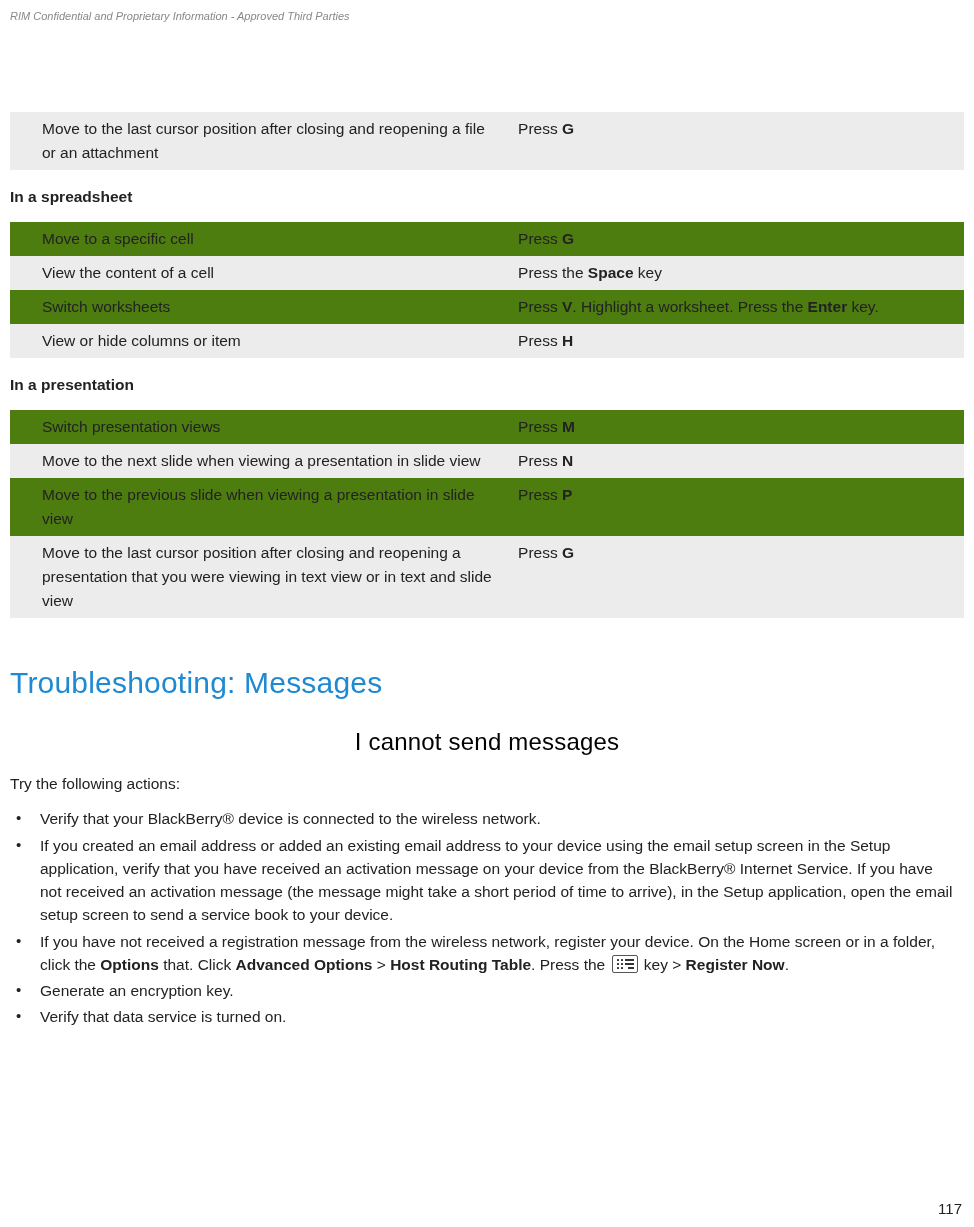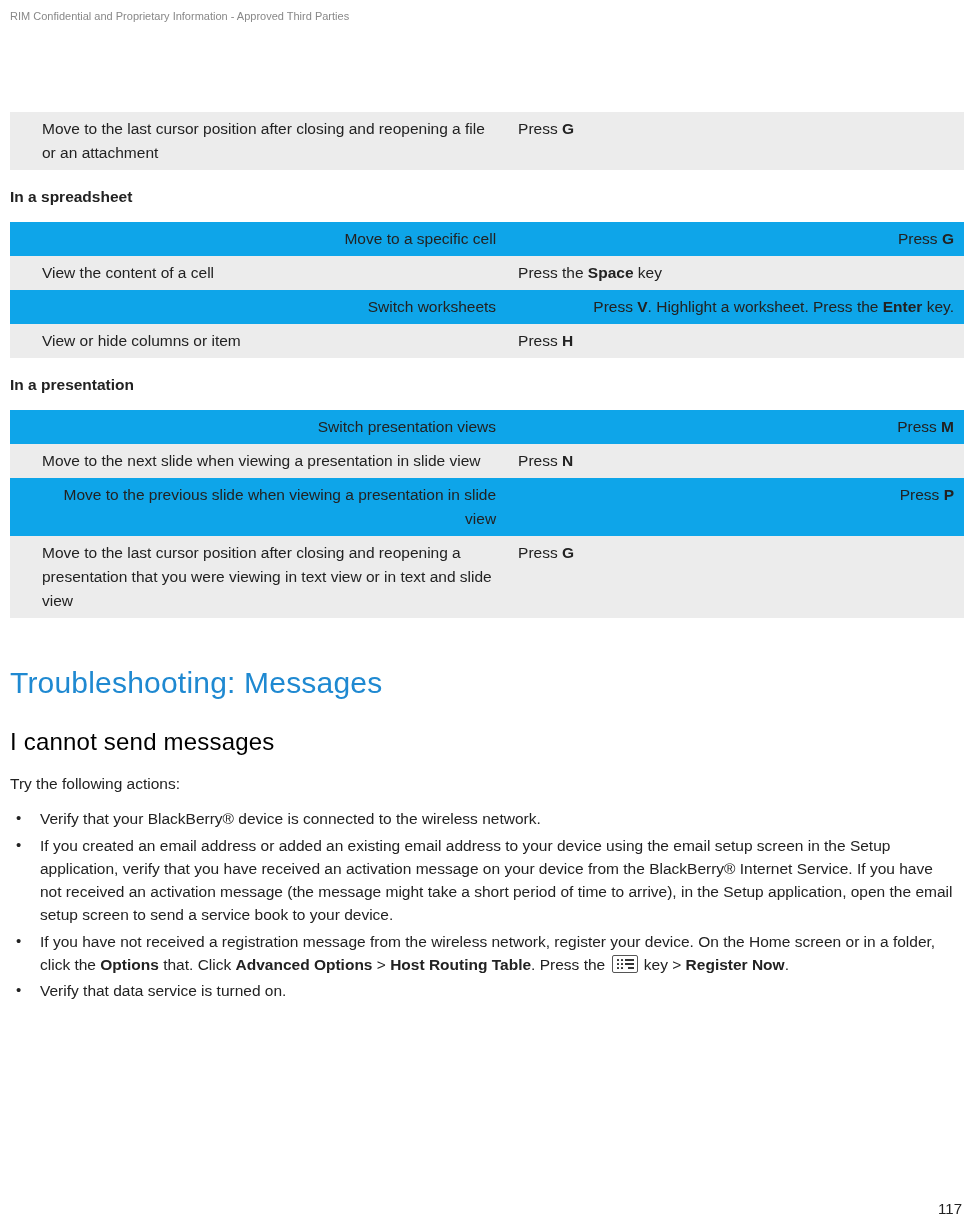--- a/index.html
+++ b/index.html
@@ -8,55 +8,57 @@
     font-family: "Segoe UI", "Helvetica Neue", Arial, sans-serif;
     color: #222;
     padding: 10px 10px 20px 10px;
     position: relative;
     min-height: 1227px;
   }
   .confidential {
     font-size: 11px;
     color: #888;
     margin-bottom: 90px;
+    font-style: italic;
   }
   table.shortcut {
     width: 100%;
     border-collapse: collapse;
     font-size: 15.5px;
     color: #222;
     margin-bottom: 18px;
   }
   table.shortcut td {
     padding: 5px 10px 5px 12px;
     vertical-align: top;
     line-height: 1.55;
   }
   table.shortcut td.col1 { width: 52%; padding-left: 32px; }
   table.shortcut td.col2 { width: 48%; }
   table.shortcut tr.shade-a { background: #ececec; }
-  table.shortcut tr.shade-b { background: #0ea5e9; text-align: right; }
+  table.shortcut tr.shade-b { background: #4d7c0f; }
   .section-sub {
     font-size: 15.5px;
     font-weight: 700;
     margin: 0 0 16px 0;
   }
   h1.troubleshoot {
     font-size: 30px;
     font-weight: 400;
     color: #1f89d1;
     margin: 48px 0 28px 0;
     letter-spacing: 0.2px;
   }
   h2.issue {
     font-size: 24px;
     font-weight: 400;
     color: #000;
     margin: 0 0 16px 0;
     letter-spacing: 0.2px;
+    text-align: center;
   }
   p.body {
     font-size: 15.5px;
     margin: 0 0 12px 0;
     line-height: 1.5;
   }
   ul.bullets {
     list-style: none;
     padding: 0 6px 0 0;
     margin: 0;
@@ -202,16 +204,17 @@
   <li>
     <span>If you have not received a registration message from the wireless network, register your device. On the Home screen or in a folder, click the </span><span class="b">Options</span><span> that. Click </span><span class="b">Advanced Options</span><span> &gt; </span><span class="b">Host Routing Table</span><span>. Press the </span><span class="menu-icon"><span class="dots">
           <span></span>
           <span></span>
           <span></span>
           <span></span>
           <span></span>
           <span></span>
         </span><span class="bar"></span><span class="bar"></span><span class="bar"></span></span><span> key &gt; </span><span class="b">Register Now</span><span>.</span>
   </li>
+  <li>Generate an encryption key.</li>
   <li>Verify that data service is turned on.</li>
 </ul>
 
 <div class="page-num">117</div>
 
 </body></html>

